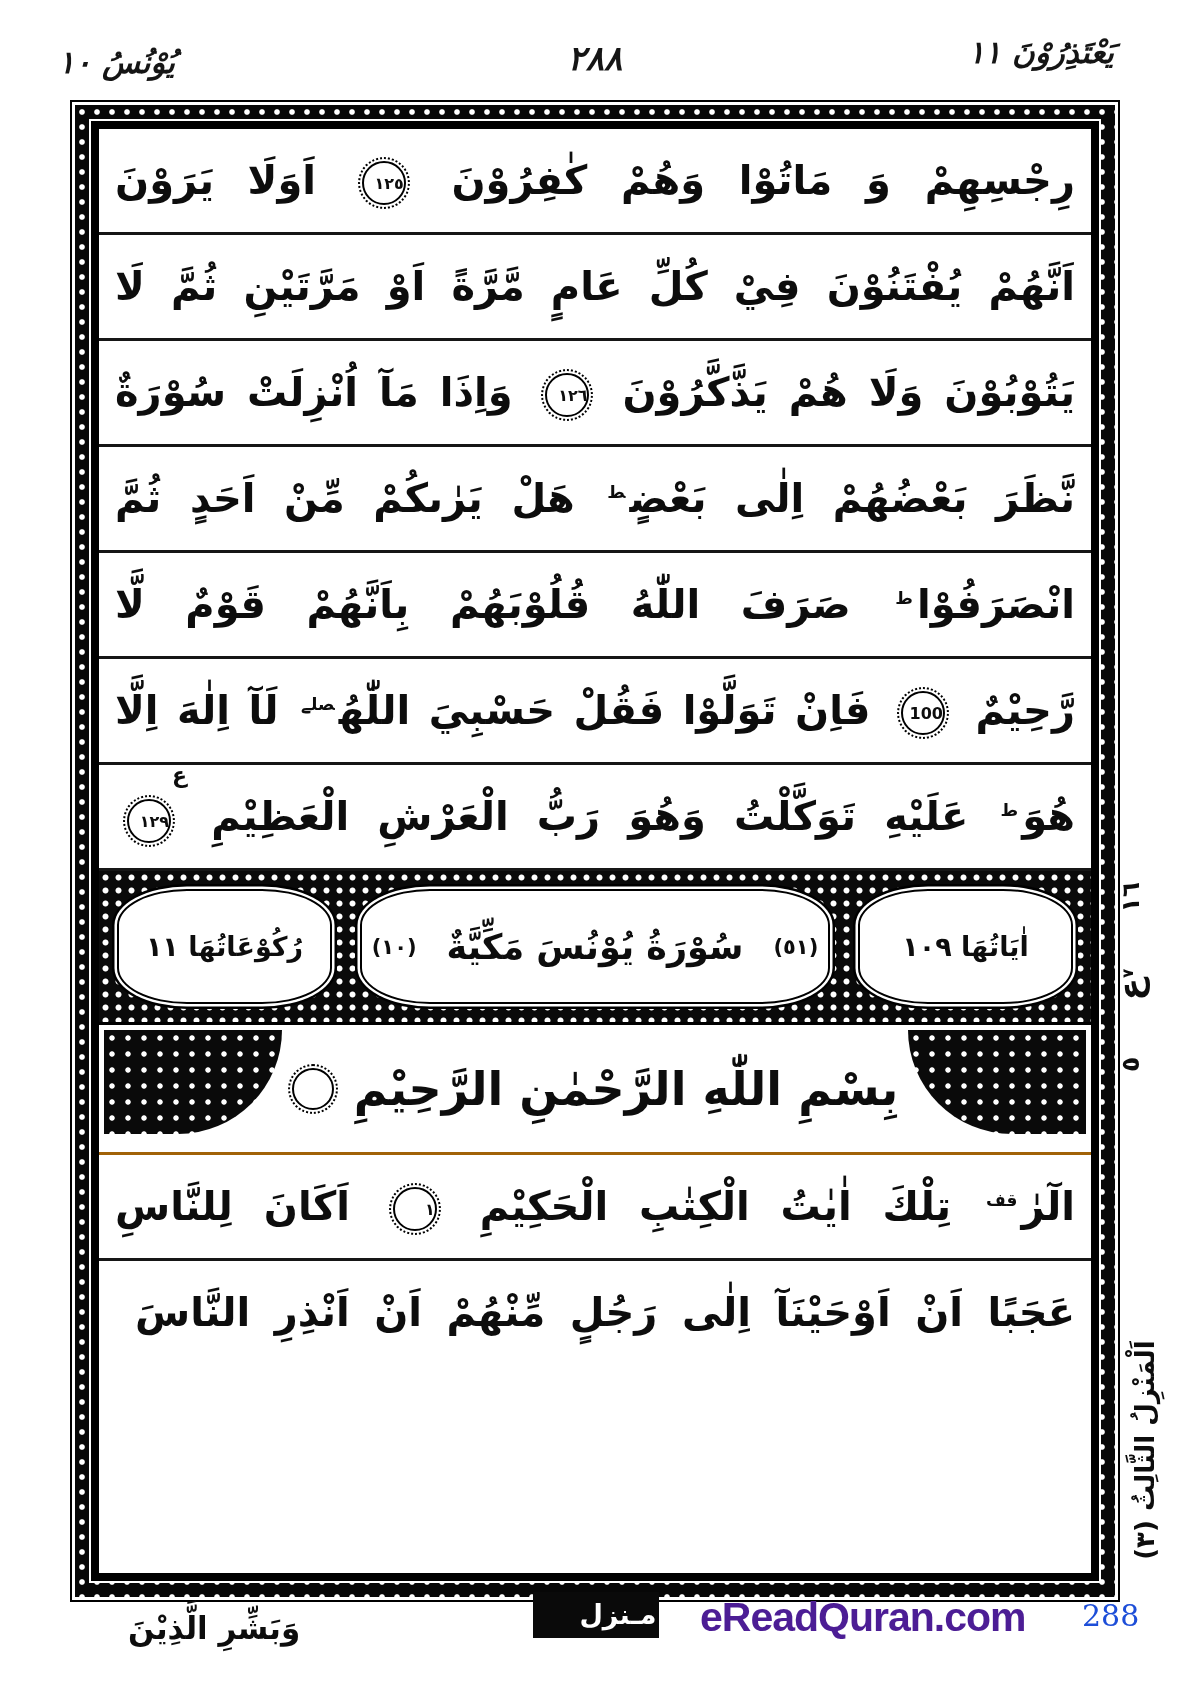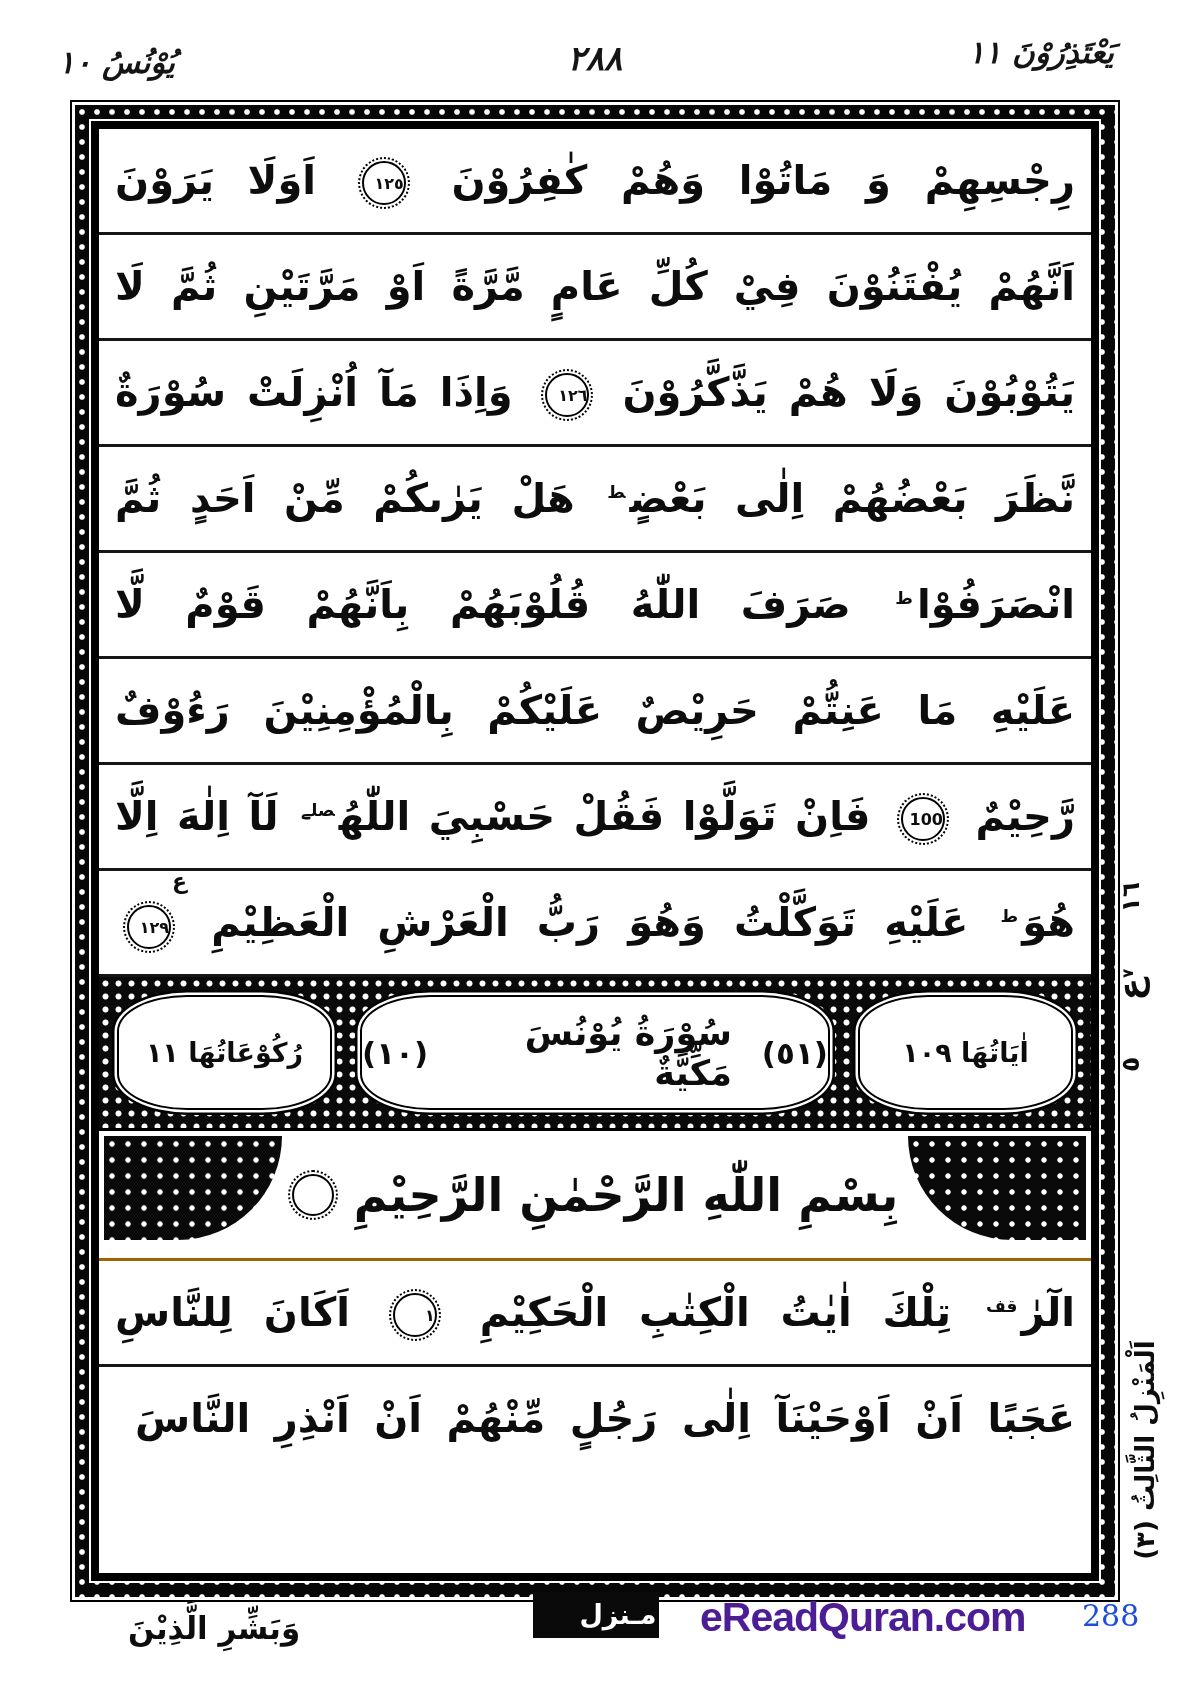--- a/index.html
+++ b/index.html
@@ -41,21 +41,21 @@
           background-color:#0a0a0a;
           background-image:radial-gradient(circle, #ffffff 2.6px, rgba(0,0,0,0) 3.4px);
           background-size:13px 13px;
           display:flex; direction:rtl; align-items:stretch; padding:10px 8px; gap:8px; }
   .cartouche { background:#fff; border:2.5px solid #000; border-radius:70px/36px;
                box-shadow:0 0 0 2.5px #fff, 0 0 0 5px #000;
                display:flex; align-items:center; justify-content:center;
                font-weight:bold; margin:8px 10px; direction:rtl; }
   .cart-side   { width:215px; font-size:27px; }
   .cart-center { flex:1; font-size:35px; gap:30px; }
-  .cart-num    { font-size:31px; }
+  .cart-num    { font-size:21px; }
 
   
   .bism { height:130px; position:relative; border-bottom:3px solid #a16207;
           display:flex; align-items:center; justify-content:center; direction:rtl; gap:20px; }
   .bism-corner { position:absolute; top:5px; width:178px; height:104px;
                  background-color:#0a0a0a;
                  background-image:radial-gradient(circle at 8px 8px, #ffffff 2.3px, rgba(0,0,0,0) 3.1px);
                  background-size:16px 16px; }
   .bism-corner.left  { left:5px;  border-radius:0 0 130px 0; }
   .bism-corner.right { right:5px; border-radius:0 0 0 130px; }
@@ -113,23 +113,20 @@
       <span class="qtext">نَّظَرَ بَعْضُهُمْ اِلٰى بَعْضٍ</span><span class="waqf">ط</span>
       <span class="qtext">هَلْ يَرٰىكُمْ مِّنْ اَحَدٍ ثُمَّ</span>
     </div>
 
     <div class="qline">
       <span class="qtext">انْصَرَفُوْا</span><span class="waqf">ط</span>
       <span class="qtext">صَرَفَ اللّٰهُ قُلُوْبَهُمْ بِاَنَّهُمْ قَوْمٌ لَّا</span>
     </div>
 
 
-    <div class="qline">
-      <span class="qtext">عَلَيْهِ مَا عَنِتُّمْ حَرِيْصٌ عَلَيْكُمْ بِالْمُؤْمِنِيْنَ رَءُوْفٌ</span>
-    </div>
 
     <div class="qline">
       <span class="qtext">رَّحِيْمٌ</span>
       <span class="ayah-marker">100</span>
       <span class="qtext">فَاِنْ تَوَلَّوْا فَقُلْ حَسْبِيَ اللّٰهُ</span><span class="waqf">صلے</span>
       <span class="qtext">لَآ اِلٰهَ اِلَّا</span>
     </div>
 
     <div class="qline">
       <span class="qtext">هُوَ</span><span class="waqf">ط</span>

